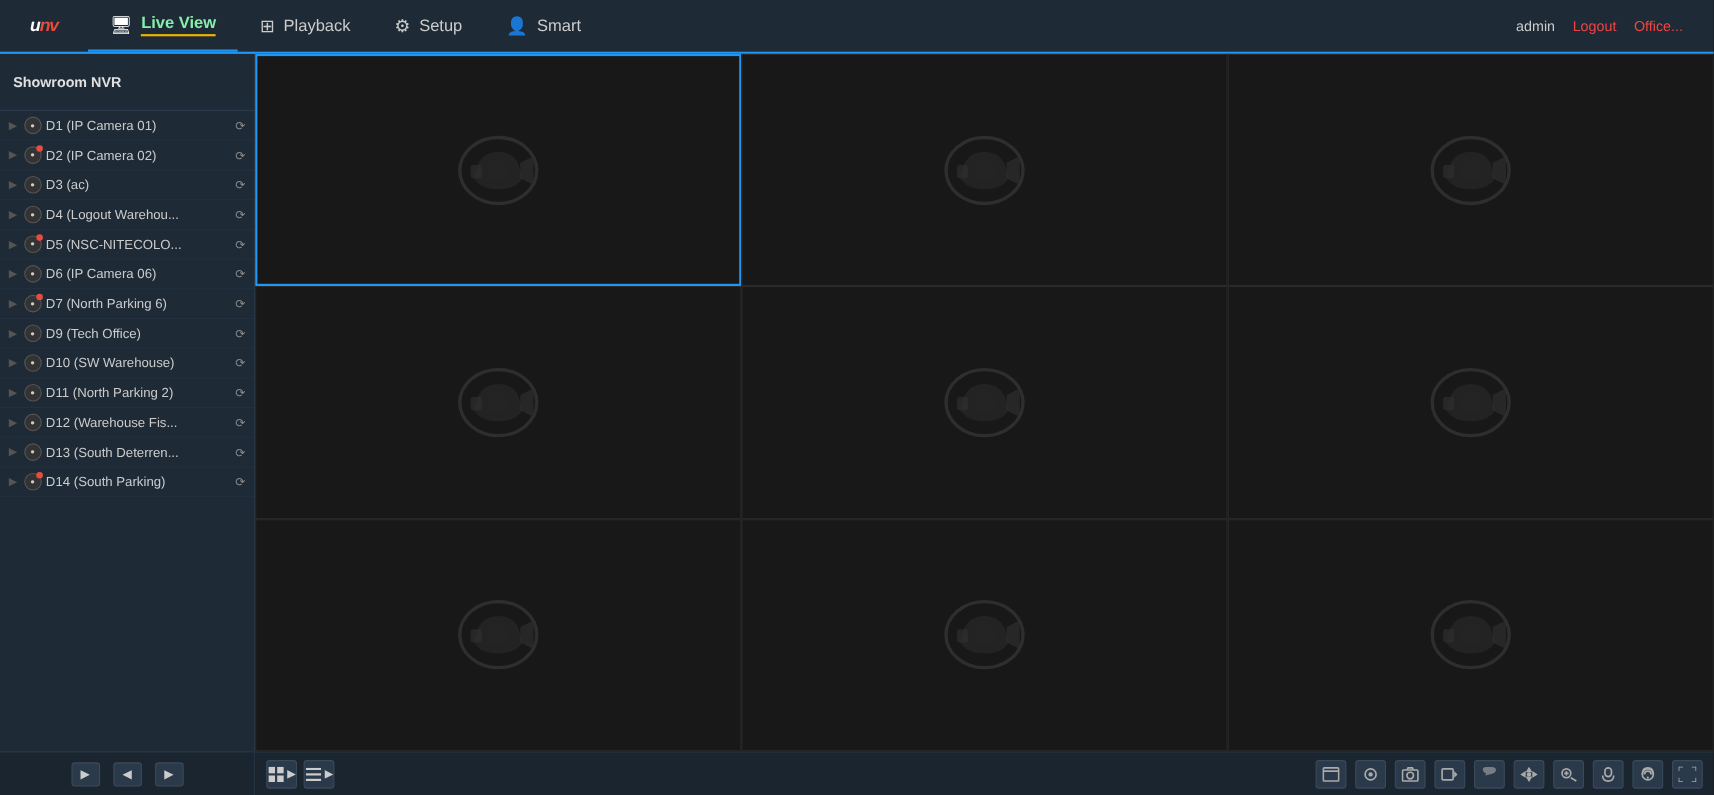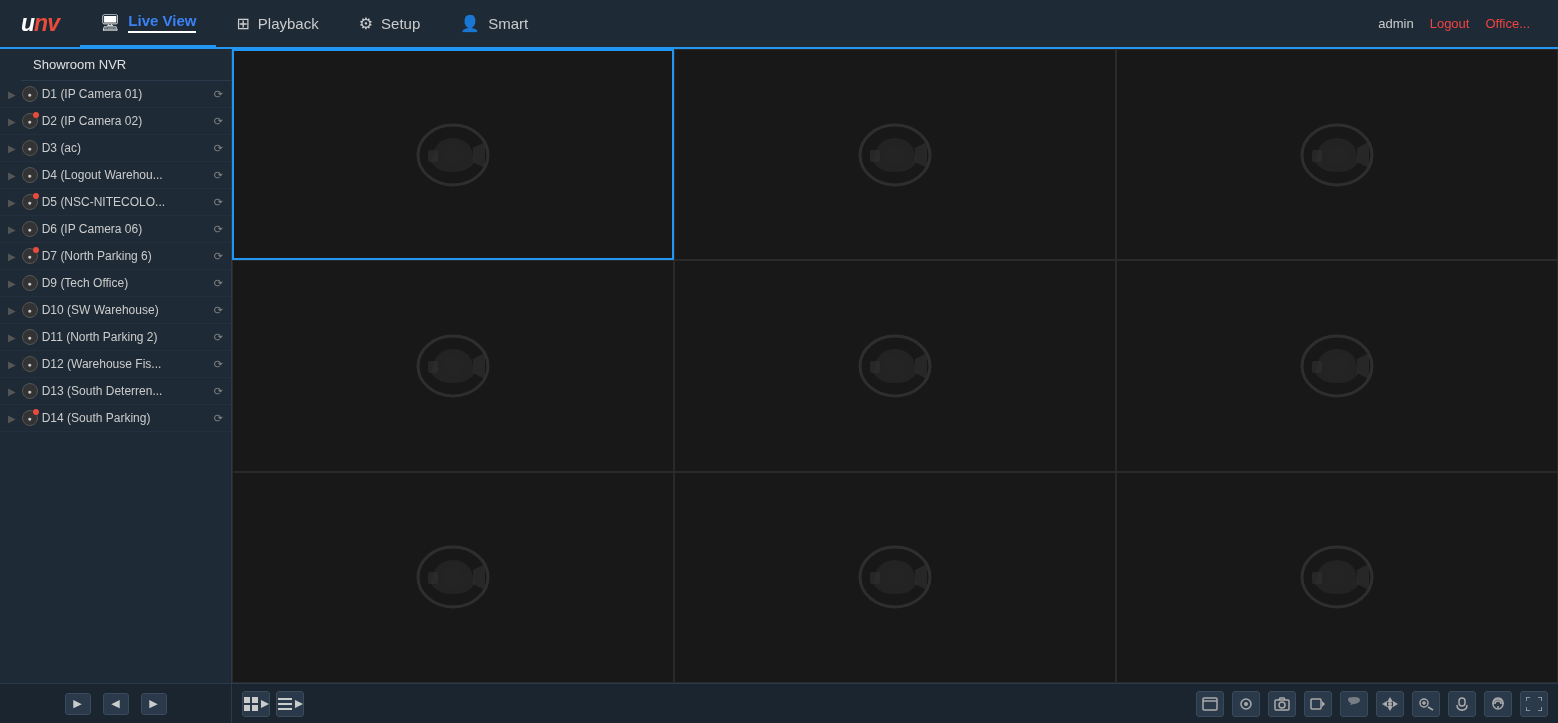--- a/index.html
+++ b/index.html
@@ -15,21 +15,21 @@
       position: relative;
     }
     .logo-area {
       width: 80px;
       display: flex;
       align-items: center;
       justify-content: center;
       padding: 0 10px;
     }
     .logo-text {
-      font-size: 23px;
+      font-size: 16px;
       font-weight: bold;
       color: #e74c3c;
       letter-spacing: -1px;
       font-style: italic;
     }
     .logo-text span { color: #fff; }
     .nav-items {
       display: flex;
       align-items: center;
       flex: 1;
@@ -65,26 +65,25 @@
 
     
     .sidebar {
       width: 232px;
       background: #1e2a35;
       display: flex;
       flex-direction: column;
       border-right: 1px solid #2a3a4a;
     }
     .sidebar-title {
-      padding: 8px 12px;
+      padding: 18px 12px;
       font-size: 13px;
-      font-weight: normal;
+      font-weight: bold;
       color: #e0e0e0;
       border-bottom: 1px solid #2a3a4a;
-      margin-left: 21px;
     }
     .camera-list {
       flex: 1;
       overflow-y: auto;
     }
     .camera-item {
       display: flex;
       align-items: center;
       padding: 5px 8px;
       cursor: pointer;
@@ -208,21 +207,21 @@
 </head>
 <body>
 
 <div class="topbar">
   <div class="logo-area">
     <div class="logo-text"><span>u</span>nv</div>
   </div>
   <div class="nav-items">
     <div class="nav-item" style="border-bottom: 2px solid rgb(33, 150, 243);">
       <span class="nav-icon" style="color: rgb(255, 255, 255);">🖥</span>
-      <span style="color:#3b82f6;border-bottom:2px solid #ffffff;padding-bottom:2px;font-weight:bold;">Live View</span>
+      <span style="color:#86efac;border-bottom:2px solid #eab308;padding-bottom:2px;font-weight:bold;">Live View</span>
     </div>
     <div class="nav-item">
       <span class="nav-icon">⊞</span>
       <span>Playback</span>
     </div>
     <div class="nav-item">
       <span class="nav-icon">⚙</span>
       <span>Setup</span>
     </div>
     <div class="nav-item">

